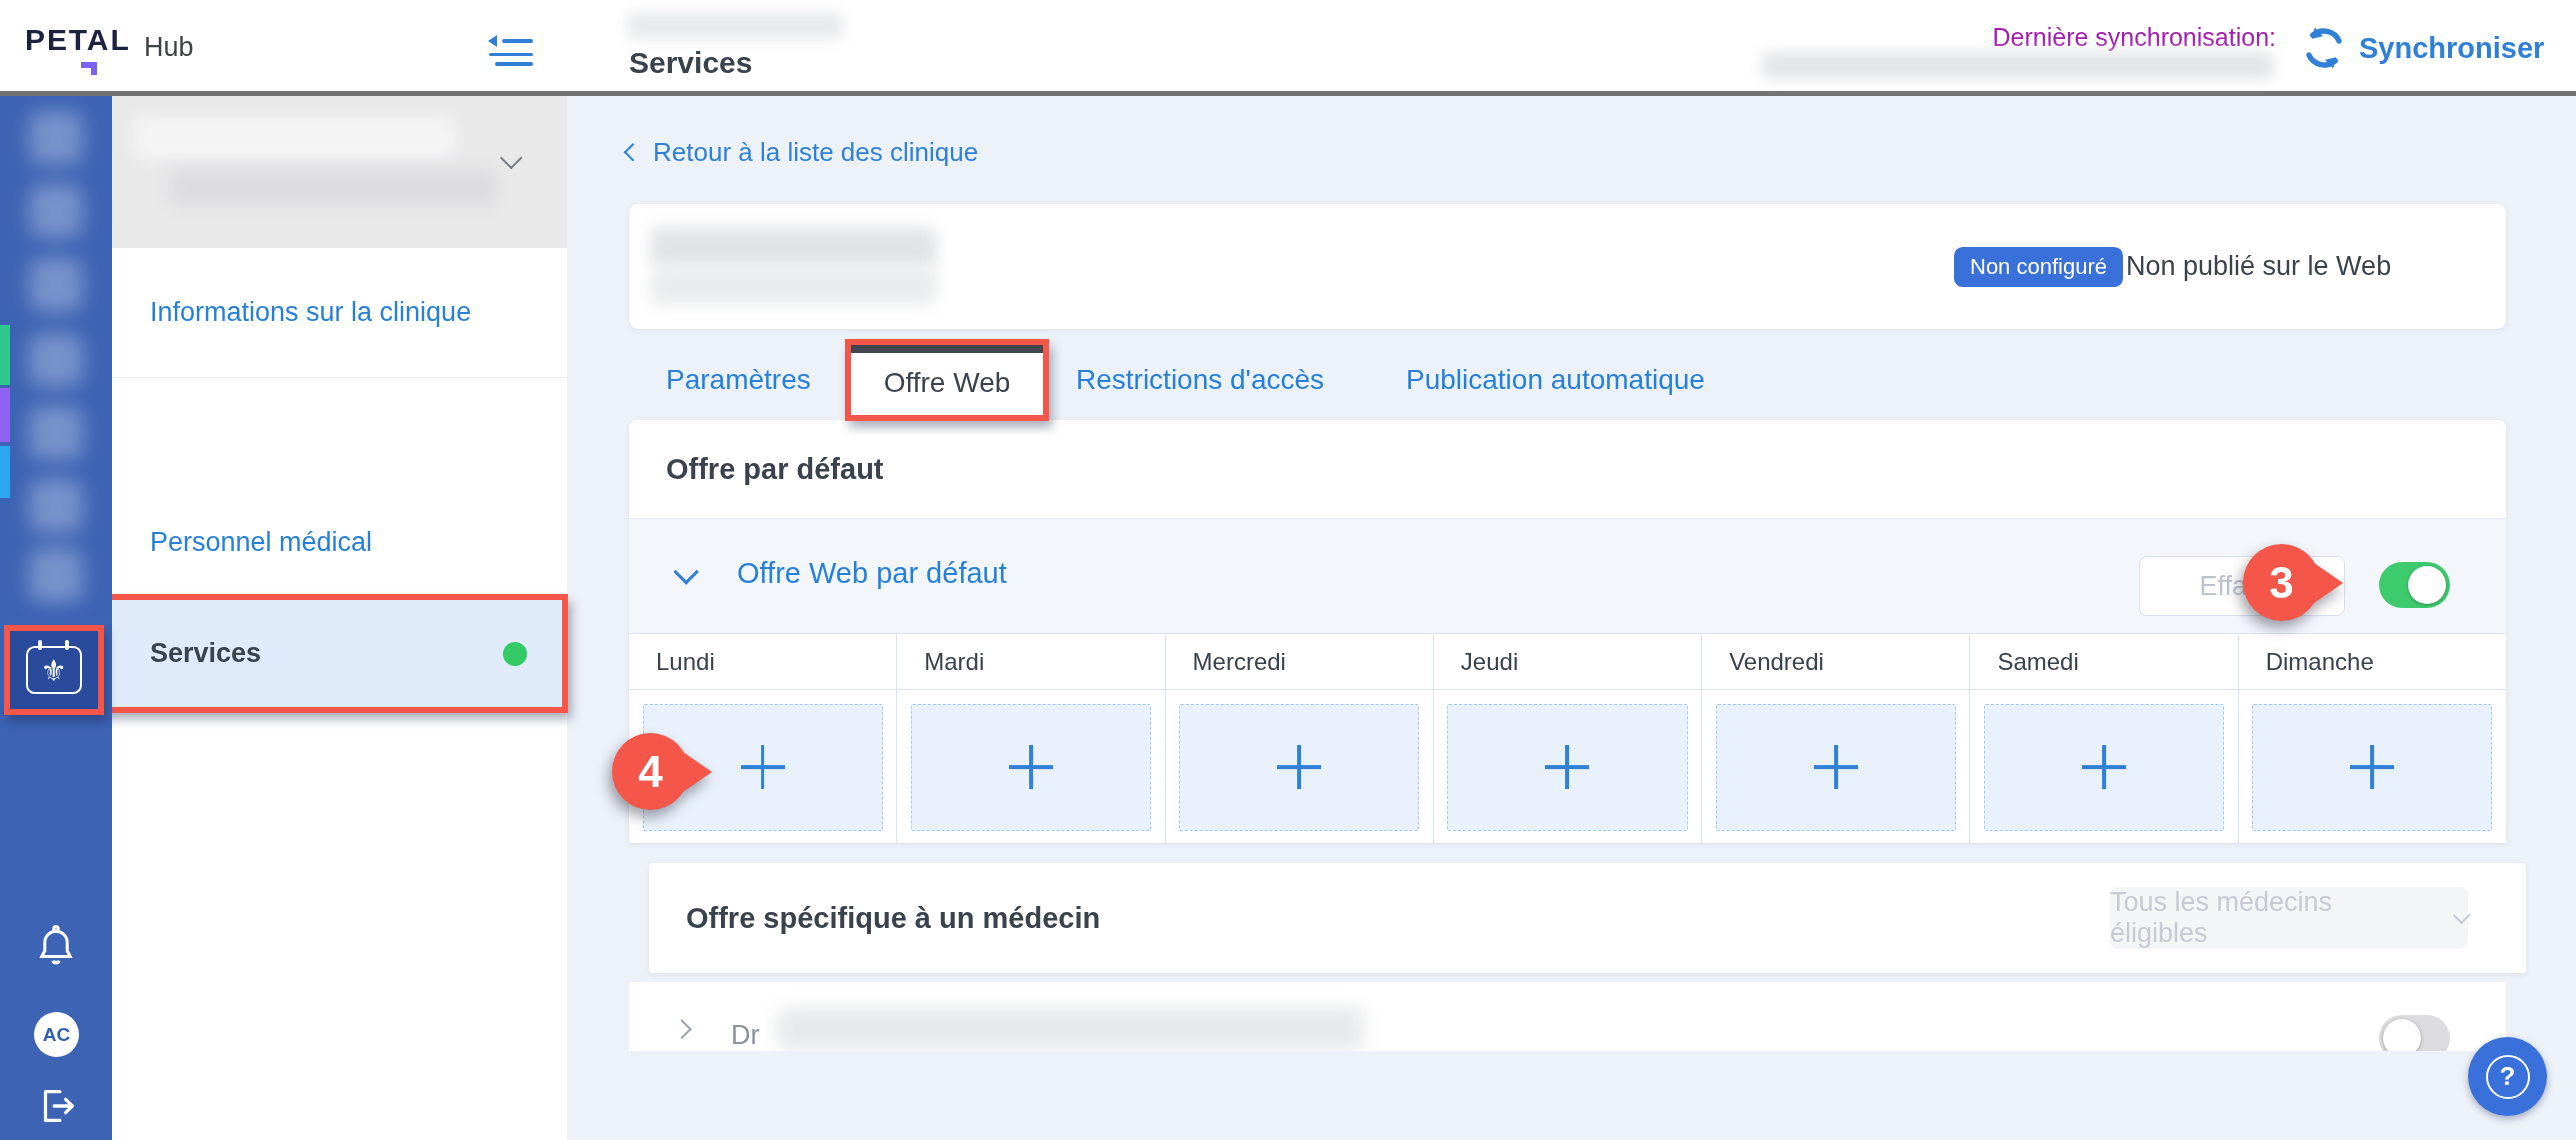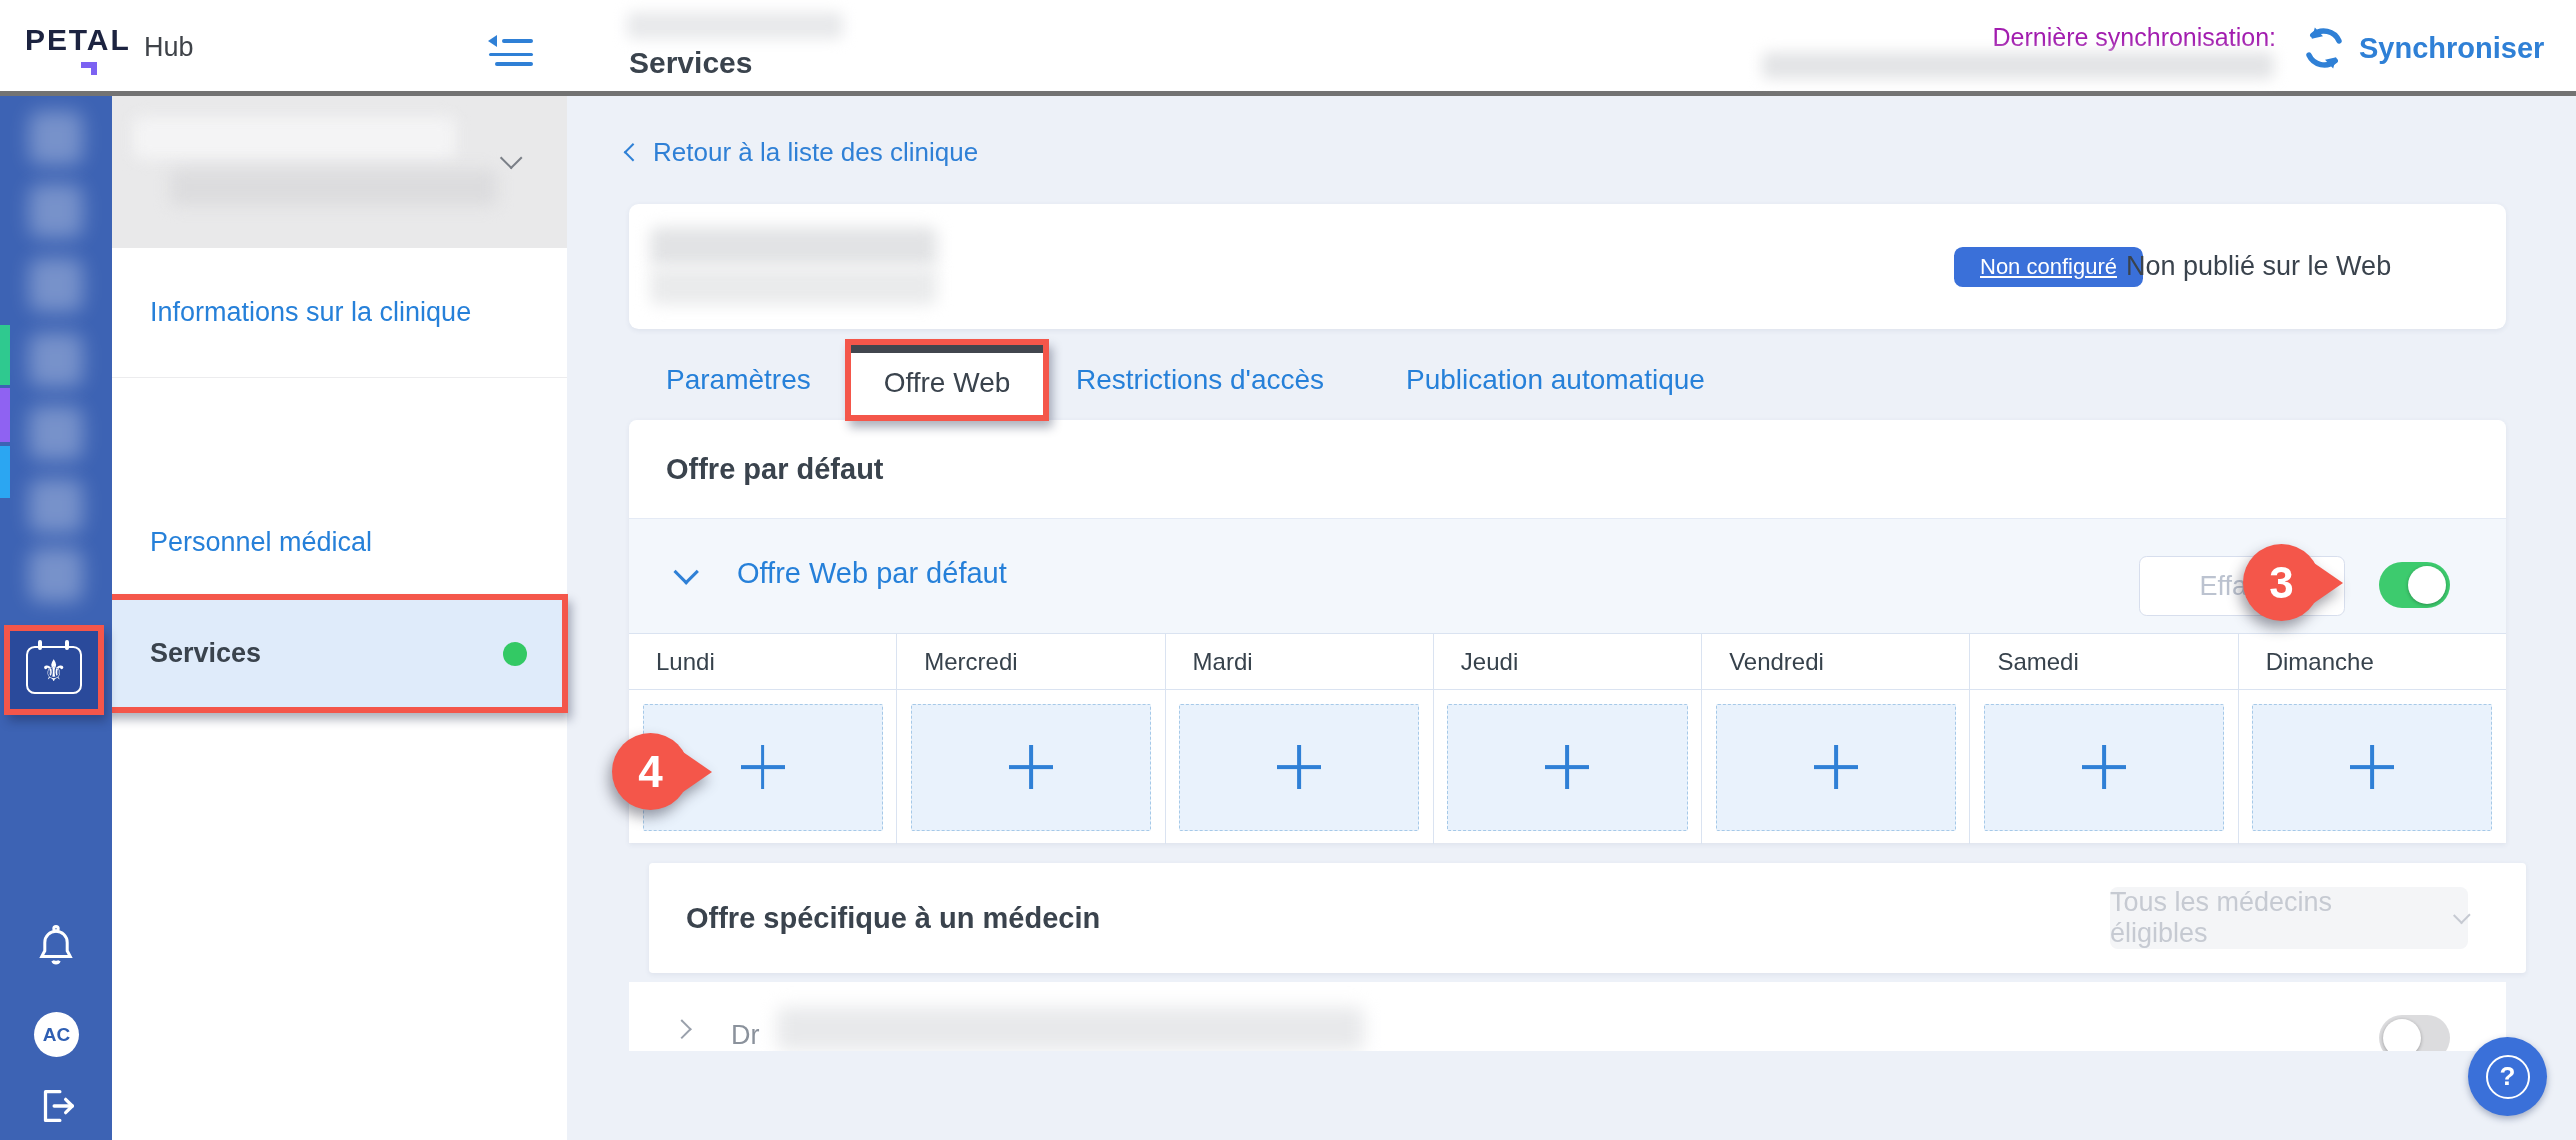--- a/index.html
+++ b/index.html
@@ -51,21 +51,21 @@
   .dot{position:absolute;right:40px;width:24px;height:24px;border-radius:50%;background:#33C964;}
   .ann-box{position:absolute;border:6.7px solid #F4564A;box-shadow:3.8px 6.7px 9.6px rgba(20,30,60,.35);z-index:40;pointer-events:none;}
   .ann-services{left:-11.5px;top:498px;width:467px;height:119px;}
 
   
   .back-link{position:absolute;left:627px;top:137px;display:flex;align-items:center;gap:13.5px;font-size:26px;color:#2F80D6;cursor:pointer;z-index:2;}
   .chev-left{width:12.5px;height:12.5px;transform:rotate(135deg);border-width:0 2.9px 2.9px 0;color:#2F80D6;}
   .card1{position:absolute;left:629px;top:204px;width:1877px;height:125px;background:#fff;border-radius:9.6px;box-shadow:0 1.9px 5.8px rgba(60,80,120,.08);z-index:2;}
   .t-blur1{position:absolute;left:21px;top:23px;width:287px;height:40px;background:#E2E3E5;filter:blur(7.7px);border-radius:7.7px;}
   .t-blur2{position:absolute;left:21px;top:63px;width:287px;height:38px;background:#EAEBEC;filter:blur(7.7px);border-radius:7.7px;}
-  .badge{position:absolute;left:1325px;top:43px;height:40px;padding:0 26px;border-radius:8.7px;background:#3A70D9;color:#fff;font-size:22px;display:flex;align-items:center;justify-content:center;text-decoration:underline;}
+  .badge{position:absolute;left:1325px;top:43px;height:40px;padding:0 16px;border-radius:8.7px;background:#3A70D9;color:#fff;font-size:22px;display:flex;align-items:center;justify-content:center;}
   .web-status{position:absolute;left:1497px;top:47px;font-size:27px;color:#3A434D;}
   .tab{position:absolute;top:364px;font-size:28px;color:#2680D9;cursor:pointer;z-index:2;}
   .tab-parametres{left:666px;} .tab-restrictions{left:1076px;} .tab-publication{left:1406px;}
   .ann-tab{left:845px;top:339px;width:204px;height:82px;background:#fff;pointer-events:auto;cursor:pointer;}
   .ann-tab::before{content:'';position:absolute;left:0;top:0;width:100%;height:7.7px;background:#41464E;}
   .ann-tab .tab-label{position:absolute;left:0;top:7.7px;width:100%;height:61px;display:flex;align-items:center;justify-content:center;font-size:28px;color:#3A434D;}
 
   .panel1{position:absolute;left:629px;top:420px;width:1877px;height:423px;background:#fff;border-radius:7.7px 7.7px 0 0;box-shadow:0 1.9px 5.8px rgba(60,80,120,.08);z-index:2;}
   .rowA{position:absolute;left:0;top:0;width:1877px;height:99px;border-bottom:1.9px solid #E4EAF5;display:flex;align-items:center;padding-left:37px;font-size:29px;font-weight:bold;color:#3A434D;}
   .rowB{position:absolute;left:0;top:99px;width:1877px;height:114px;background:#F3F7FC;}
@@ -226,30 +226,30 @@
         <div class="day-col">
           <div class="day-head">Lundi</div>
           <div class="day-body">
             <button class="slot-add">
               <span class="plus"></span>
             </button>
           </div>
         </div>
 
         <div class="day-col">
+          <div class="day-head">Mardi</div>
+          <div class="day-body">
+            <button class="slot-add">
+              <span class="plus"></span>
+            </button>
+          </div>
+        </div>
+
+        <div class="day-col">
           <div class="day-head">Mercredi</div>
-          <div class="day-body">
-            <button class="slot-add">
-              <span class="plus"></span>
-            </button>
-          </div>
-        </div>
-
-        <div class="day-col">
-          <div class="day-head">Mardi</div>
           <div class="day-body">
             <button class="slot-add">
               <span class="plus"></span>
             </button>
           </div>
         </div>
 
         <div class="day-col">
           <div class="day-head">Jeudi</div>
           <div class="day-body">

